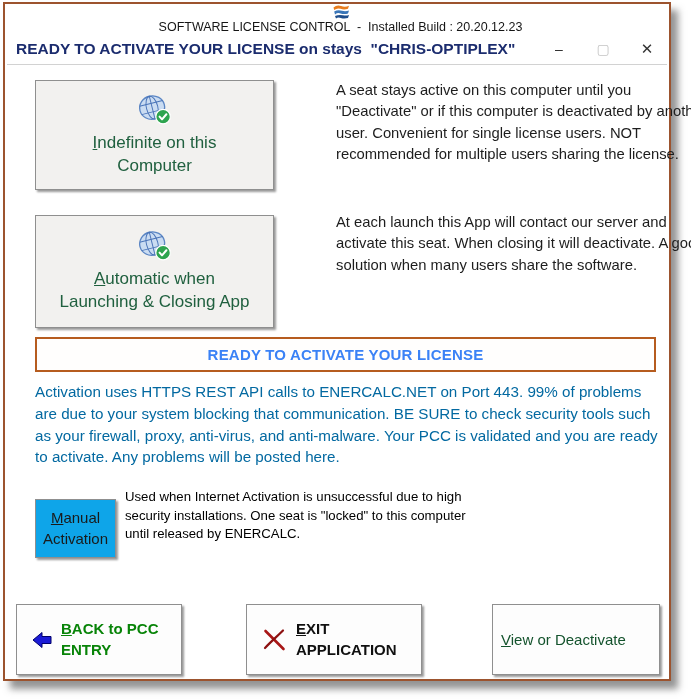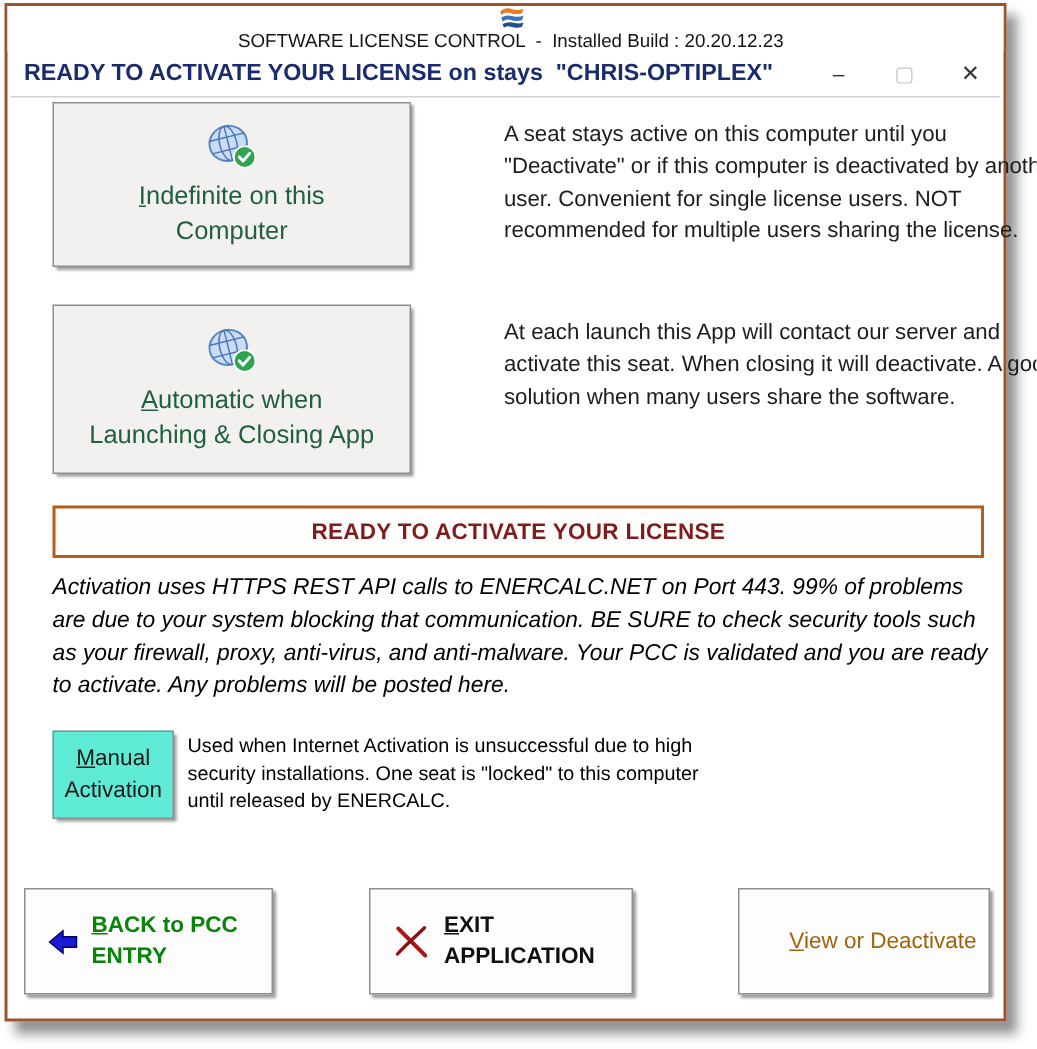--- a/index.html
+++ b/index.html
@@ -23,21 +23,21 @@
 
   
   .page-header { position:absolute; left:11px; top:36px; font-size:15.5px; font-weight:bold; color:#1b2c6e; white-space:pre; }
   .header-sep { position:absolute; left:2px; right:2px; top:60px; height:0; border-top:1px solid #d2d2d2; }
 
   
   .btn3d {
     position:absolute; background:#f2f1ef; border:1px solid #8f8f8f;
     box-shadow: 2px 2px 2px rgba(0,0,0,0.40);
     display:flex; flex-direction:column; align-items:center; justify-content:center;
-    text-align:center; cursor:pointer;
+    text-align:center; cursor:pointer;margin-top:12px;
   }
   .btn3d.white { background:#fdfdfd; }
   .opt-label { color:#20603f; font-size:17px; line-height:1.35; margin-top:6px; }
   .mn { text-decoration:underline; }
 
   .opt-btn-1 { left:30px; top:64px;  width:239px; height:110px; }
   .opt-btn-2 { left:30px; top:199px; width:239px; height:113px;align-items:center; }
 
   .opt-desc {
     position:absolute; left:283px; width:372px; overflow:hidden;
@@ -45,42 +45,42 @@
   }
   .opt-desc-1 { top:76px; height:100px; }
   .opt-desc-2 { top:208px; height:95px; }
 
   
   .banner {
     position:absolute; left:30px; top:333px; width:621px; height:35px;
     background:#fffefd; border:2px solid #b65c1f;
     display:flex; align-items:center; justify-content:center;
   }
-  .banner-text { color:#7f1d1d; font-weight:bold; font-size:15px; letter-spacing:0.2px; }
+  .banner-text { color:#3b82f6; font-weight:bold; font-size:15px; letter-spacing:0.2px; }
 
   .status-details {
     position:absolute; left:30px; top:377px; width:629px;
-    font-size:15.2px; line-height:21.8px; color:#000000;font-style:italic;
+    font-size:15.2px; line-height:21.8px; color:#0369a1;
   }
 
   
-  .manual-btn { left:30px; top:483px; width:81px; height:59px; background:#5eead4; font-size:15px; color:#1a1a1a; line-height:1.35; }
+  .manual-btn { left:30px; top:483px; width:81px; height:59px; background:#0ea5e9; font-size:15px; color:#1a1a1a; line-height:1.35; }
   .manual-desc { position:absolute; left:120px; top:484px; width:356px; font-size:13.2px; line-height:18.6px; color:#000000; }
 
   
   .foot-btn { top:588px; height:71px; flex-direction:row; justify-content:flex-start; padding:0 8px; }
   .back-btn { left:11px;  width:166px; }
   .exit-btn { left:241px; width:176px; }
   .view-btn { left:487px; width:168px; justify-content:center; }
 
   .foot-icon { flex:0 0 auto; margin:0 8px 0 6px; }
   .foot-label { text-align:left; font-weight:bold; font-size:15px; line-height:1.35; }
   .back-label { color:#088408; }
   .exit-label { color:#101010; }
-  .view-label { color:#a16207; font-weight:normal; font-size:15px; line-height:1.45; text-align:right; width:100%; }
+  .view-label { color:#14532d; font-weight:normal; font-size:15px; line-height:1.45; text-align:left; width:100%; }
 </style>
 </head>
 <body>
 
 <div class="stage">
   <div class="window">
 
     <div class="titlebar">
       <svg class="app-icon" viewBox="0 0 18 16">
         <path d="M1.5 3.5 Q5 0.5 9 2 Q13 3.5 17 1.8 L16 4.8 Q12 6 8.5 4.8 Q5 3.6 2.2 6 Z" fill="#e87c1e"></path>

